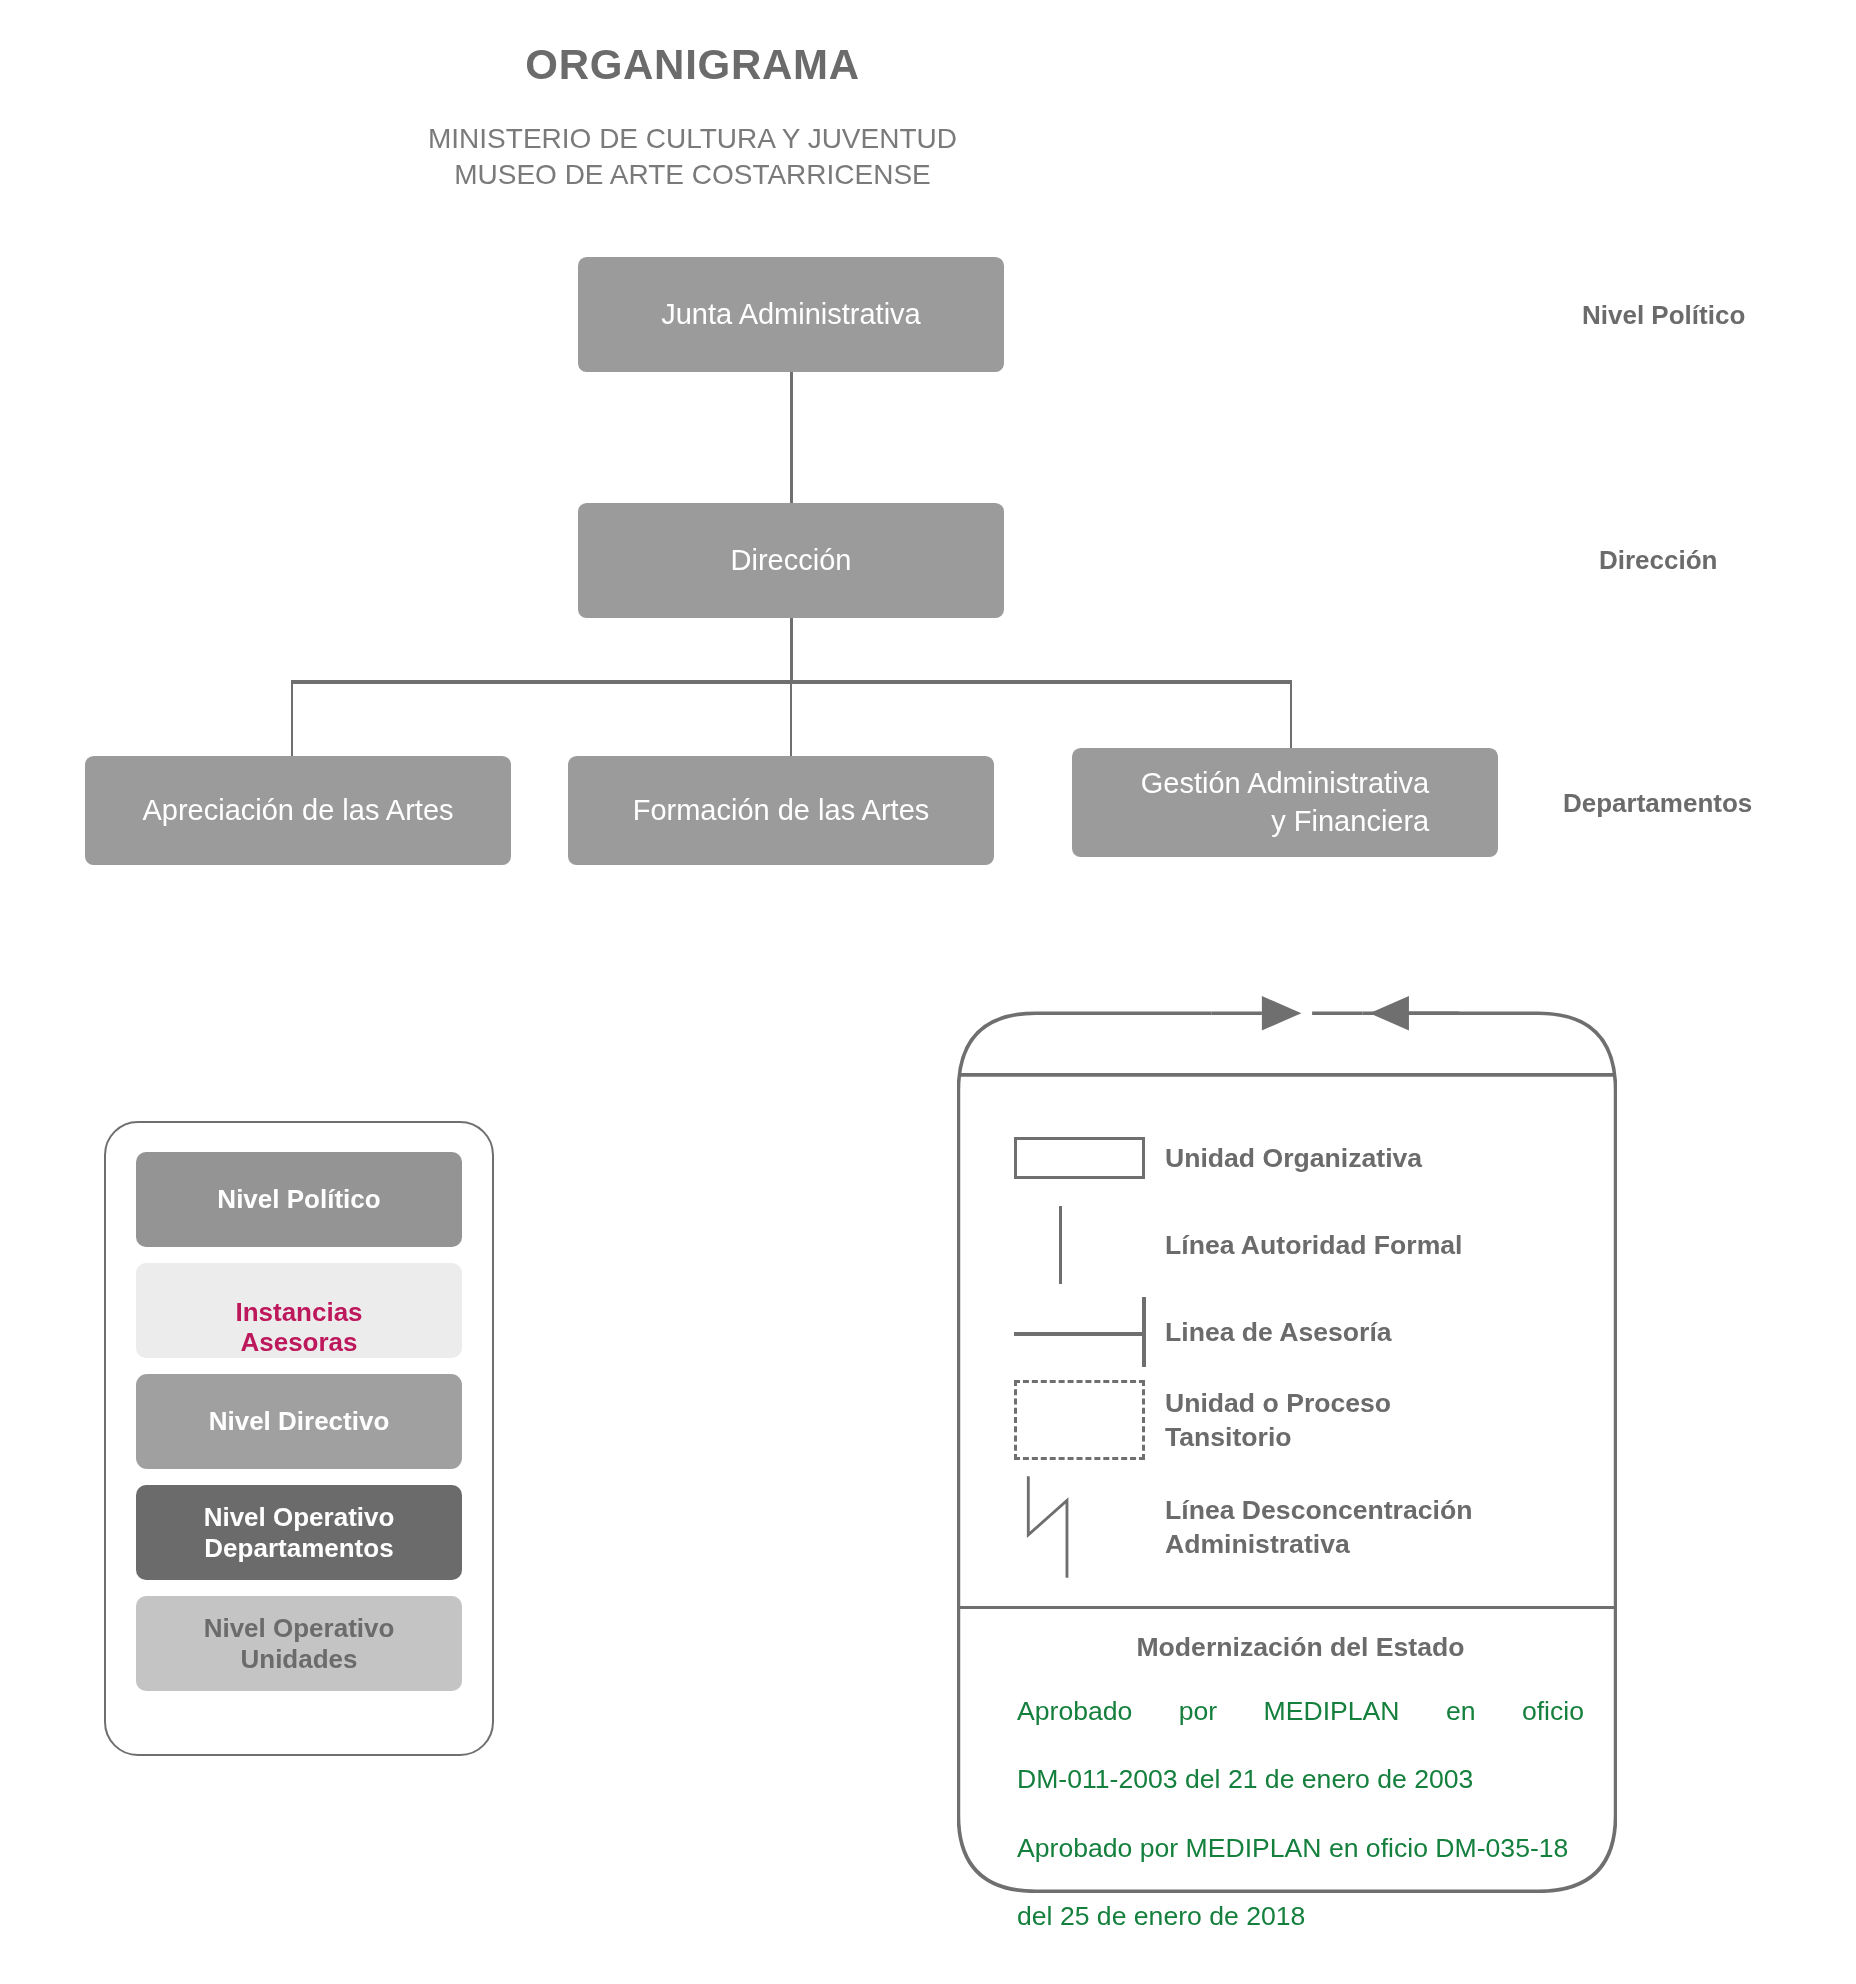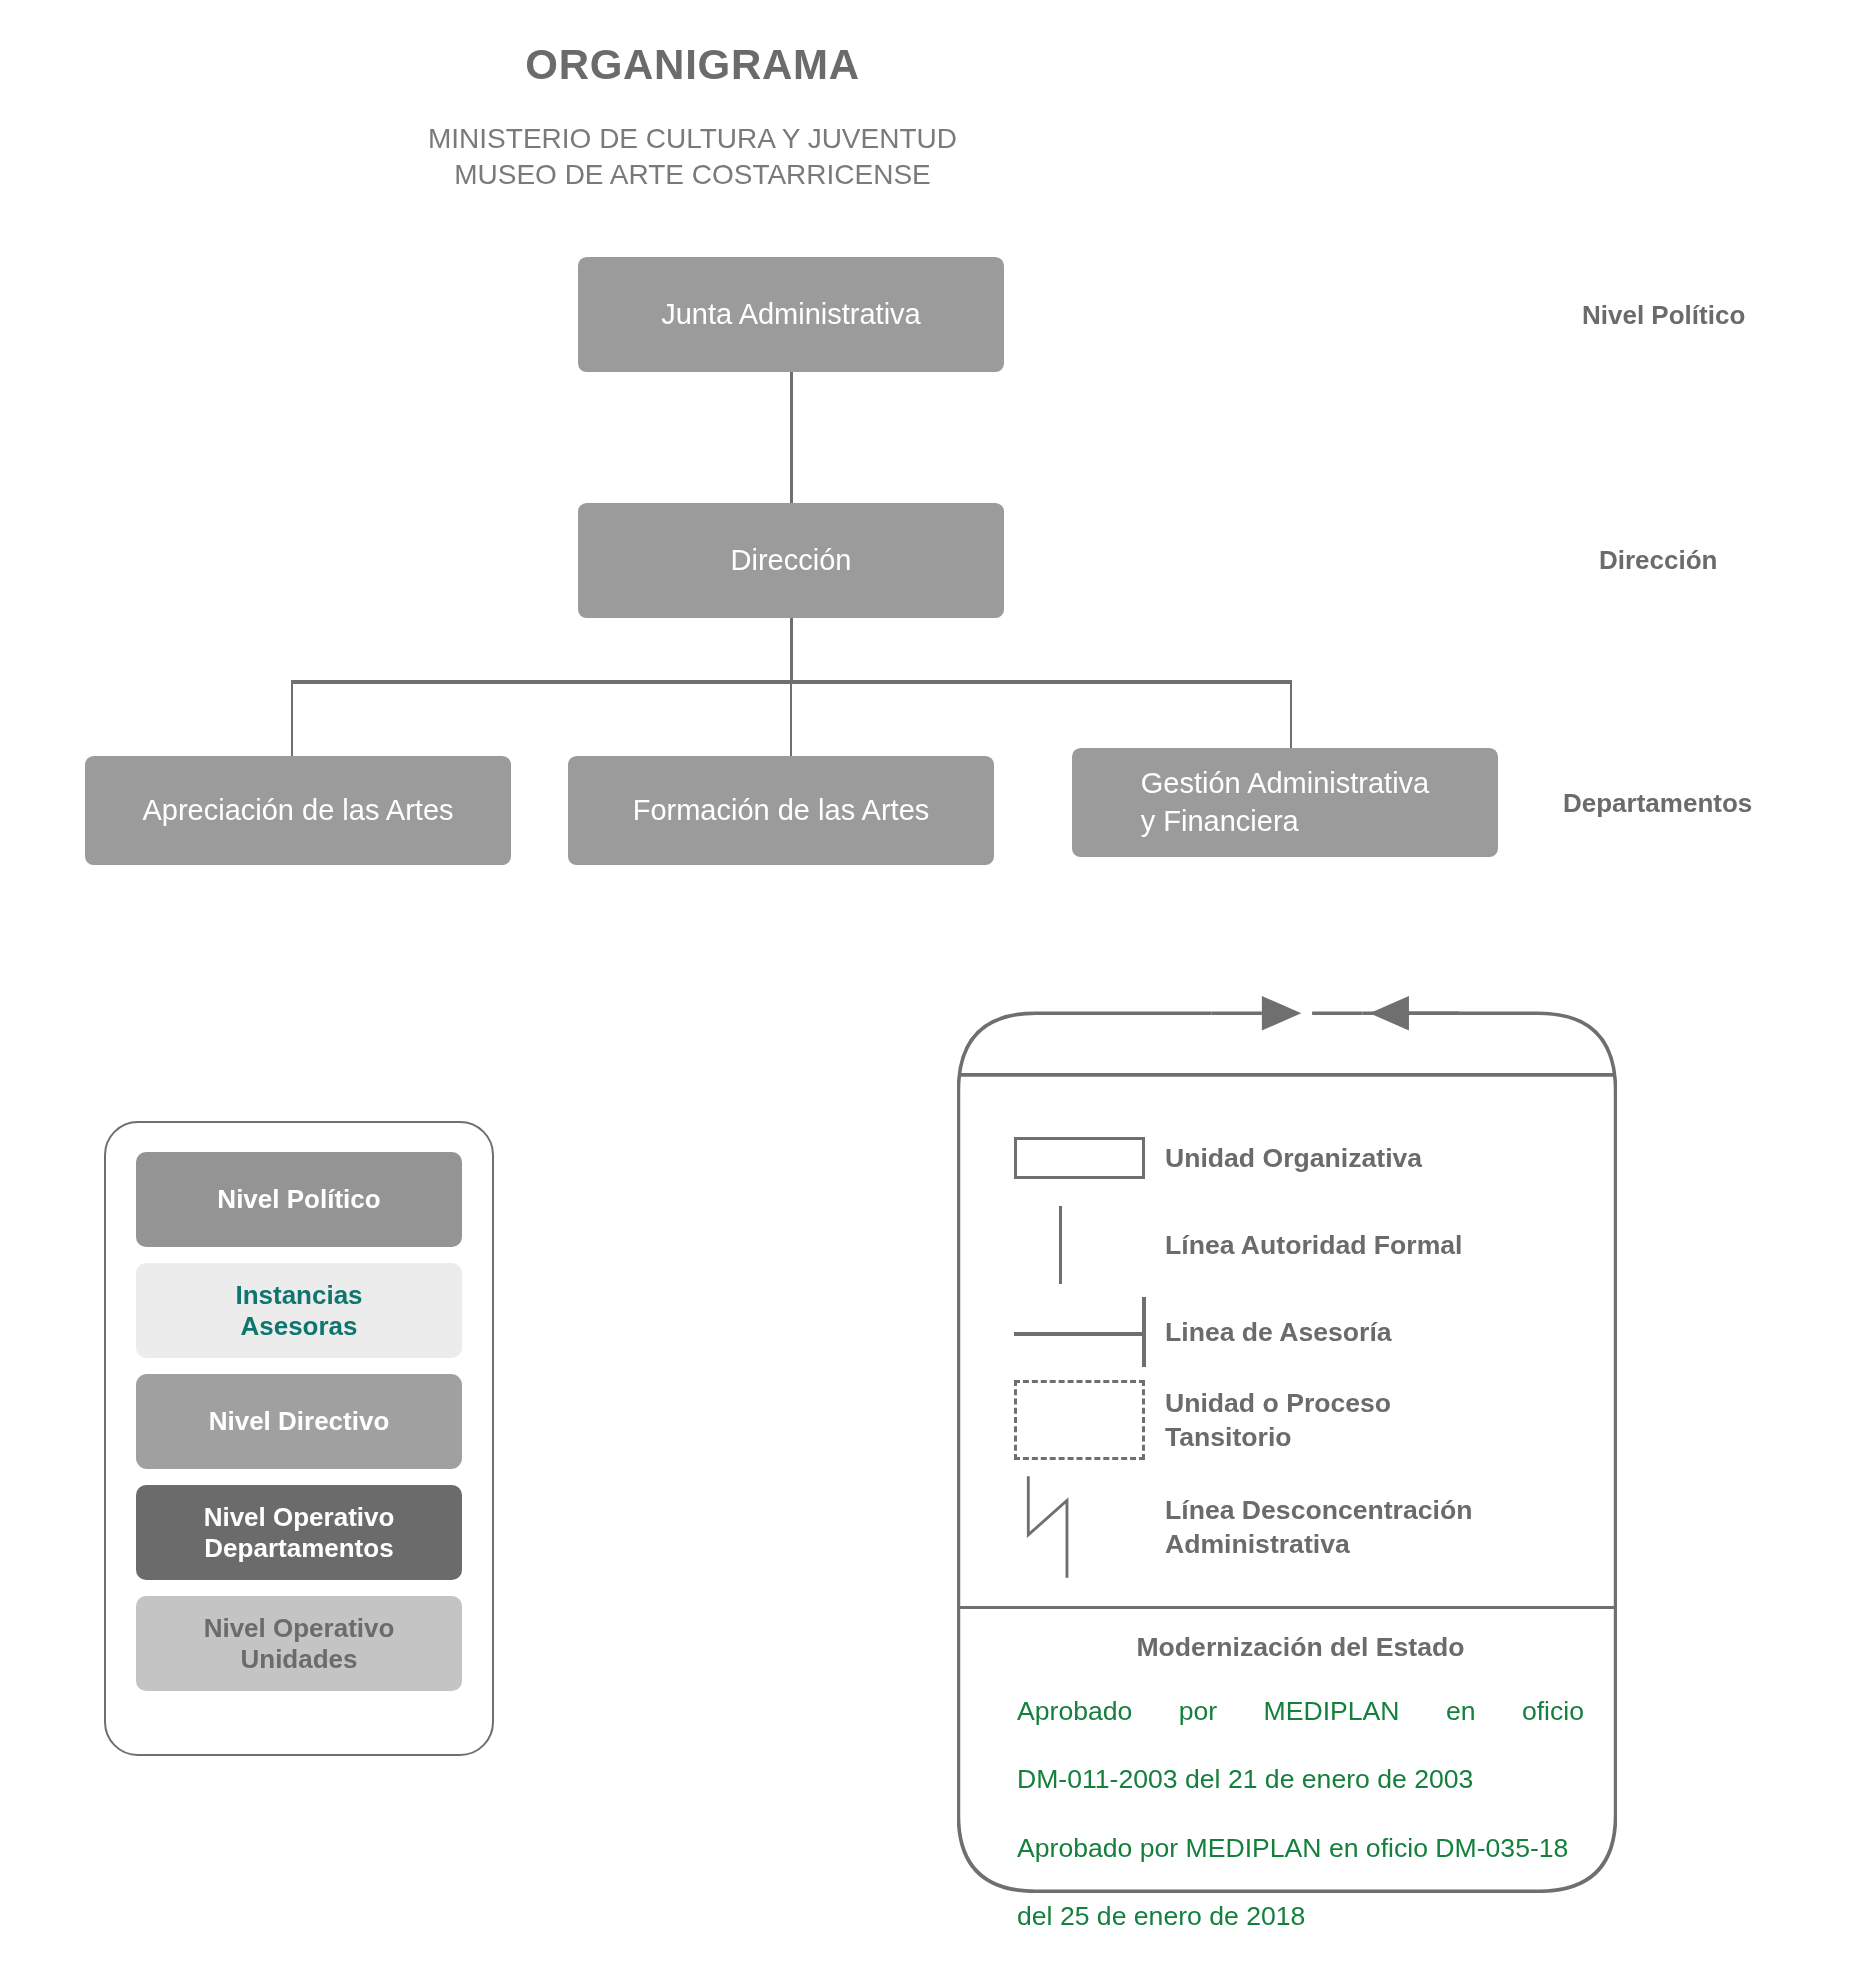--- a/index.html
+++ b/index.html
@@ -47,21 +47,21 @@
     height: 897px;
   }
   .node {
     position: absolute;
     background: #9b9b9b;
     border-radius: 8.6px;
     color: #ffffff;
     display: flex;
     align-items: center;
     justify-content: center;
-    text-align: left;
+    text-align: right;
     font-size: 29px;
     line-height: 1.28;
     box-sizing: border-box;
     padding: 1px 10px;
     z-index: 2;
   }
   #node-junta   { left: 578px;  top: 257px;  width: 426px;  height: 115px; }
   #node-direc   { left: 578px;  top: 503px;  width: 426px;  height: 115px; }
   #node-dep-0   { left: 85px;  top: 756px; width: 426px;  height: 109px; }
   #node-dep-1   { left: 568px;  top: 756px; width: 426px;  height: 109px; }
@@ -115,21 +115,21 @@
     align-items: center;
     justify-content: center;
     text-align: center;
     font-size: 26px;
     font-weight: bold;
     line-height: 1.18;
     margin-bottom: 16px;
   }
   .level-swatch:last-child { margin-bottom: 0; }
   .sw-politico   { background: #949494; color: #ffffff; }
-  .sw-instancias { background: #ececec; color: #0f766e; }
+  .sw-instancias { background: #ececec; color: #be185d; align-items: flex-end; }
   .sw-directivo  { background: #a0a0a0; color: #ffffff; border-radius: 11px; }
   .sw-operdep    { background: #6b6b6b; color: #ffffff; }
   .sw-operuni    { background: #c4c4c4; color: #6b6b6b; }
 
   
   #legend-symbols {
     position: absolute;
     left: 957px;
     top: 990px;
     width: 660px;

